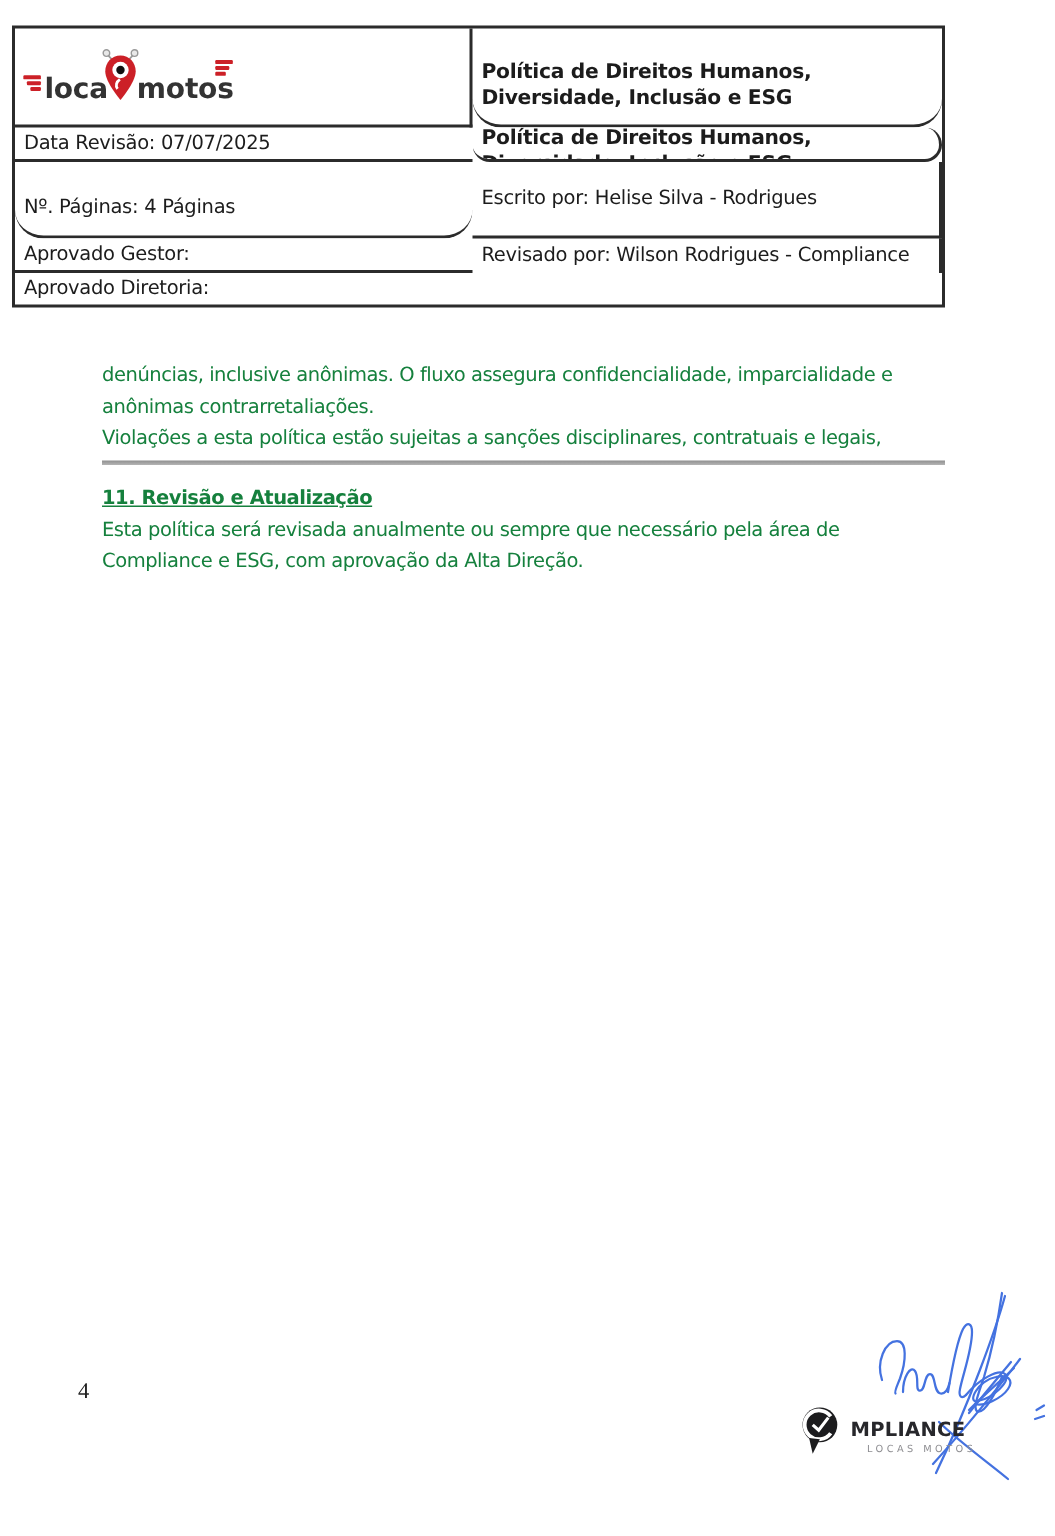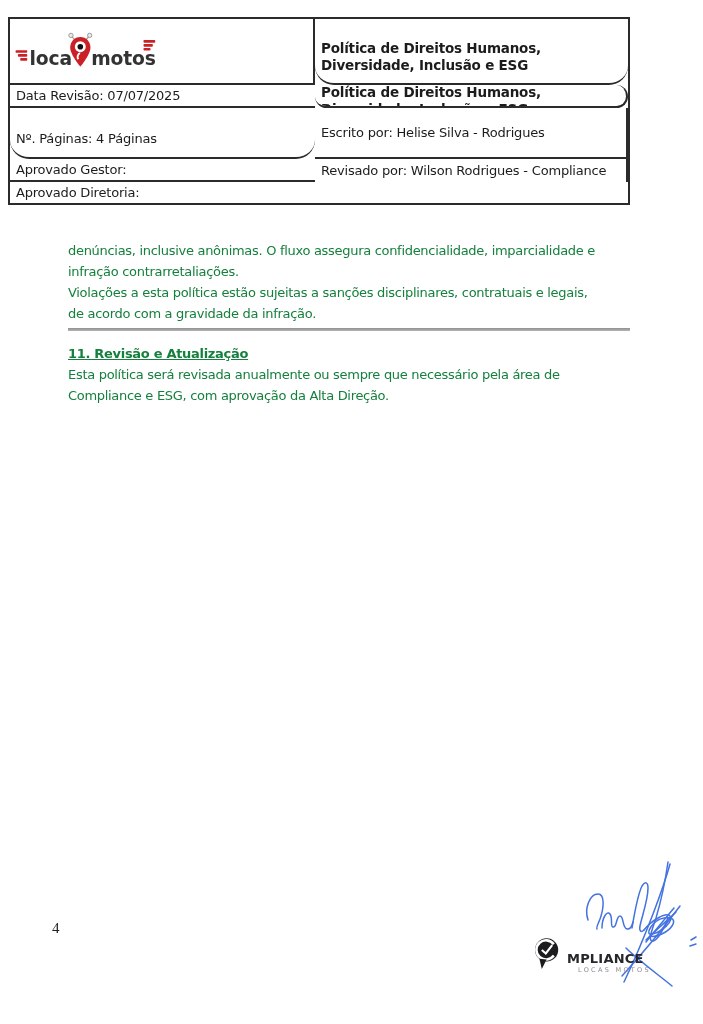--- a/index.html
+++ b/index.html
@@ -37,21 +37,21 @@
   .h10 { margin-top:19px; }
   .h11 { margin-top:12px;text-decoration:underline; }
   .divider { margin-top:4px; height:3px; background:linear-gradient(#8f8f8f,#b5b5b5);
              border:none; width:562px; }
 
   
   .page-number { position:absolute; left:52px; top:920px;
                  font-family:"Liberation Serif","DejaVu Serif",serif;
                  font-size:15px; color:#222; }
 
-  .compliance-logo { position:absolute; left:533px; top:937px; display:flex; align-items:flex-end; }
+  .compliance-logo { position:absolute; left:533px; top:937px; display:flex; align-items:center; }
   .compliance-bubble { display:block; }
   .compliance-text-col { margin-left:2px; margin-top:7px; }
   .compliance-wordmark { font-size:13px; font-weight:800; letter-spacing:0.2px; color:#27272b; line-height:12px; }
   .compliance-sub { font-size:6.5px; letter-spacing:2.3px; color:#8e8e92; margin-top:2.5px; margin-left:11px; line-height:7px; }
 
   .signature { position:absolute; left:576px; top:856px; }
 </style>
 </head>
 <body>
 
@@ -109,27 +109,26 @@
     <div class="cell rcol">Aprovado Gestor:</div>
 
     <div class="cell lastrow">Revisado por: Wilson Rodrigues - Compliance</div>
     <div class="cell rcol lastrow">Aprovado Diretoria:</div>
   </div>
 
   <div class="body-text">
 
     <div>
       <div class="tline">denúncias, inclusive anônimas. O fluxo assegura confidencialidade, imparcialidade e</div>
-      <div class="tline">infração contrarretaliações.</div>
+      <div class="tline">anônimas contrarretaliações.</div>
     </div>
 
 
     <div>
       <div class="tline">Violações a esta política estão sujeitas a sanções disciplinares, contratuais e legais,</div>
-      <div class="tline">de acordo com a gravidade da infração.</div>
     </div>
 
     <div class="divider"></div>
 
     <div class="b-heading h11">11. Revisão e Atualização</div>
 
     <div>
       <div class="tline">Esta política será revisada anualmente ou sempre que necessário pela área de</div>
       <div class="tline">Compliance e ESG, com aprovação da Alta Direção.</div>
     </div>

